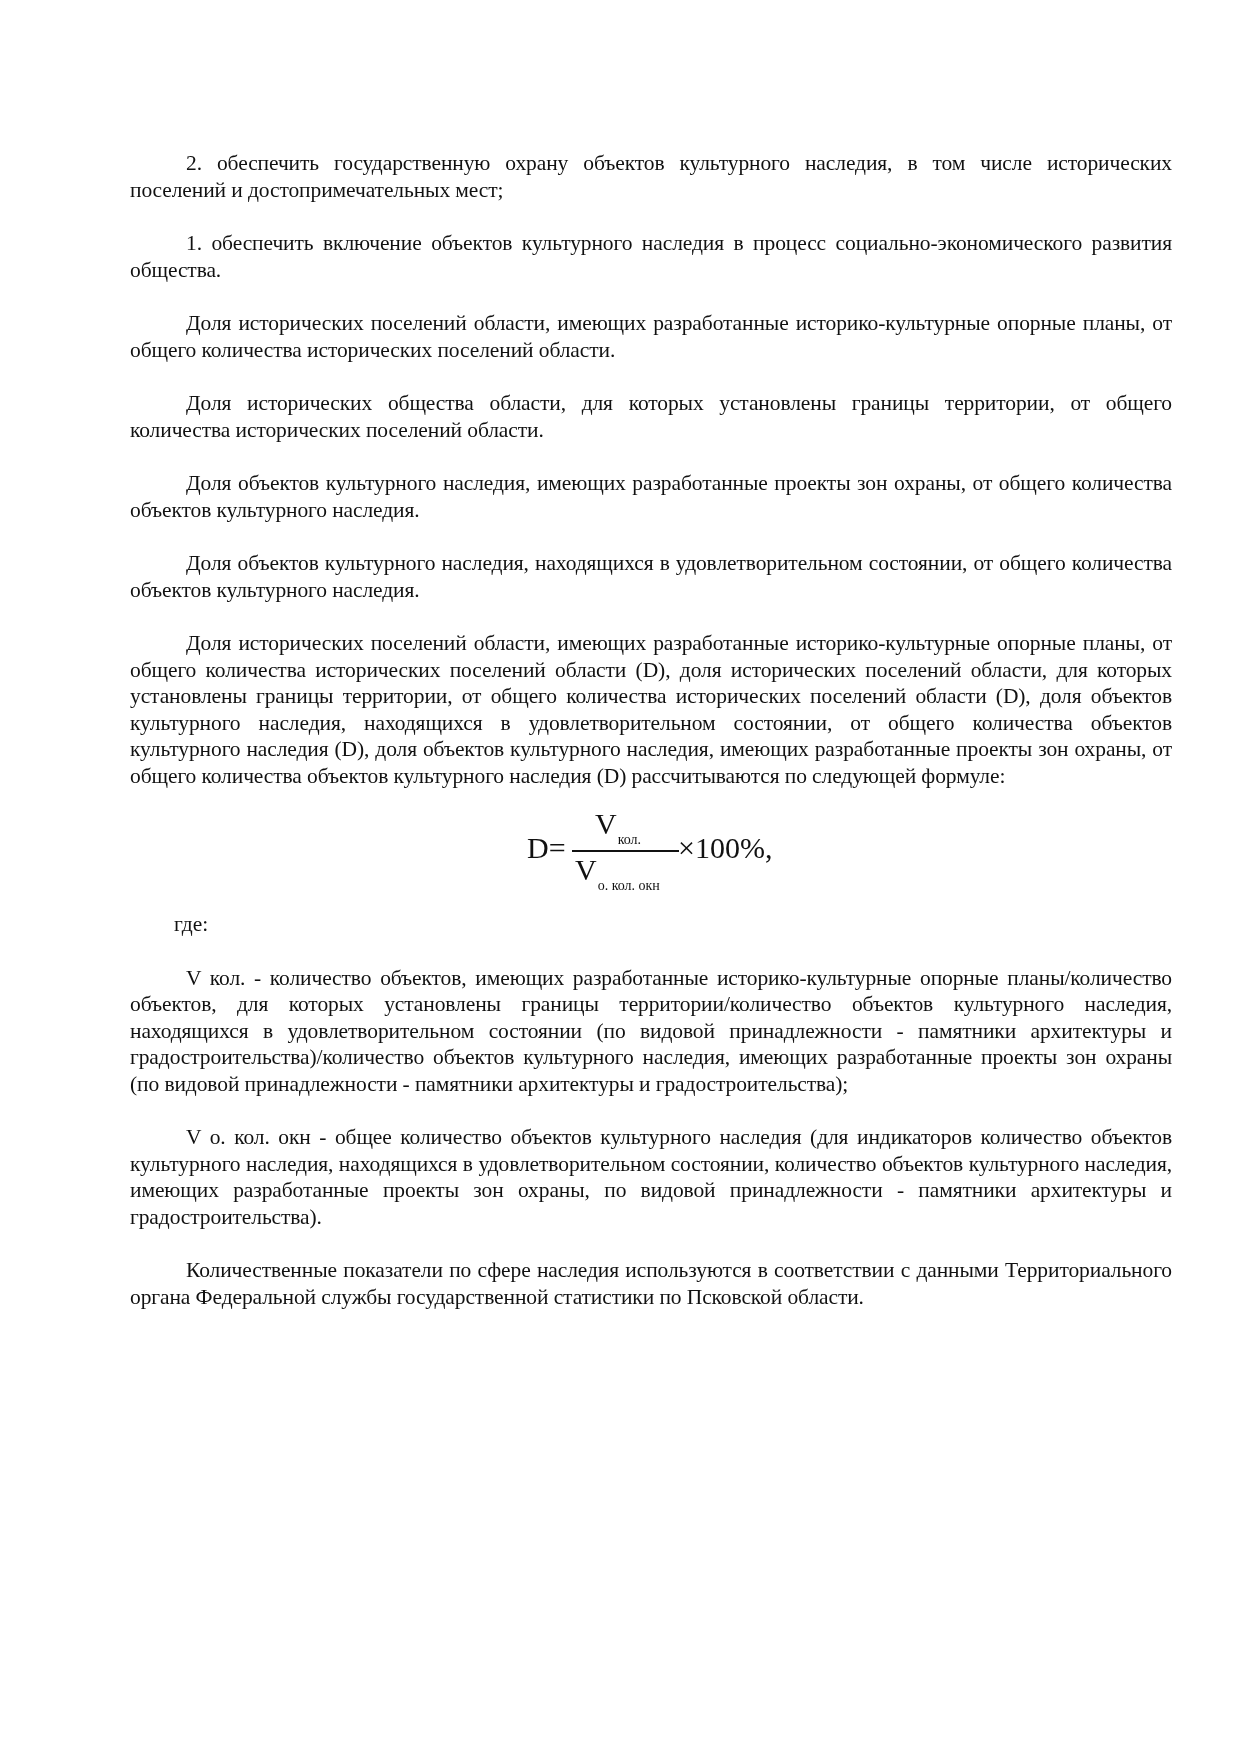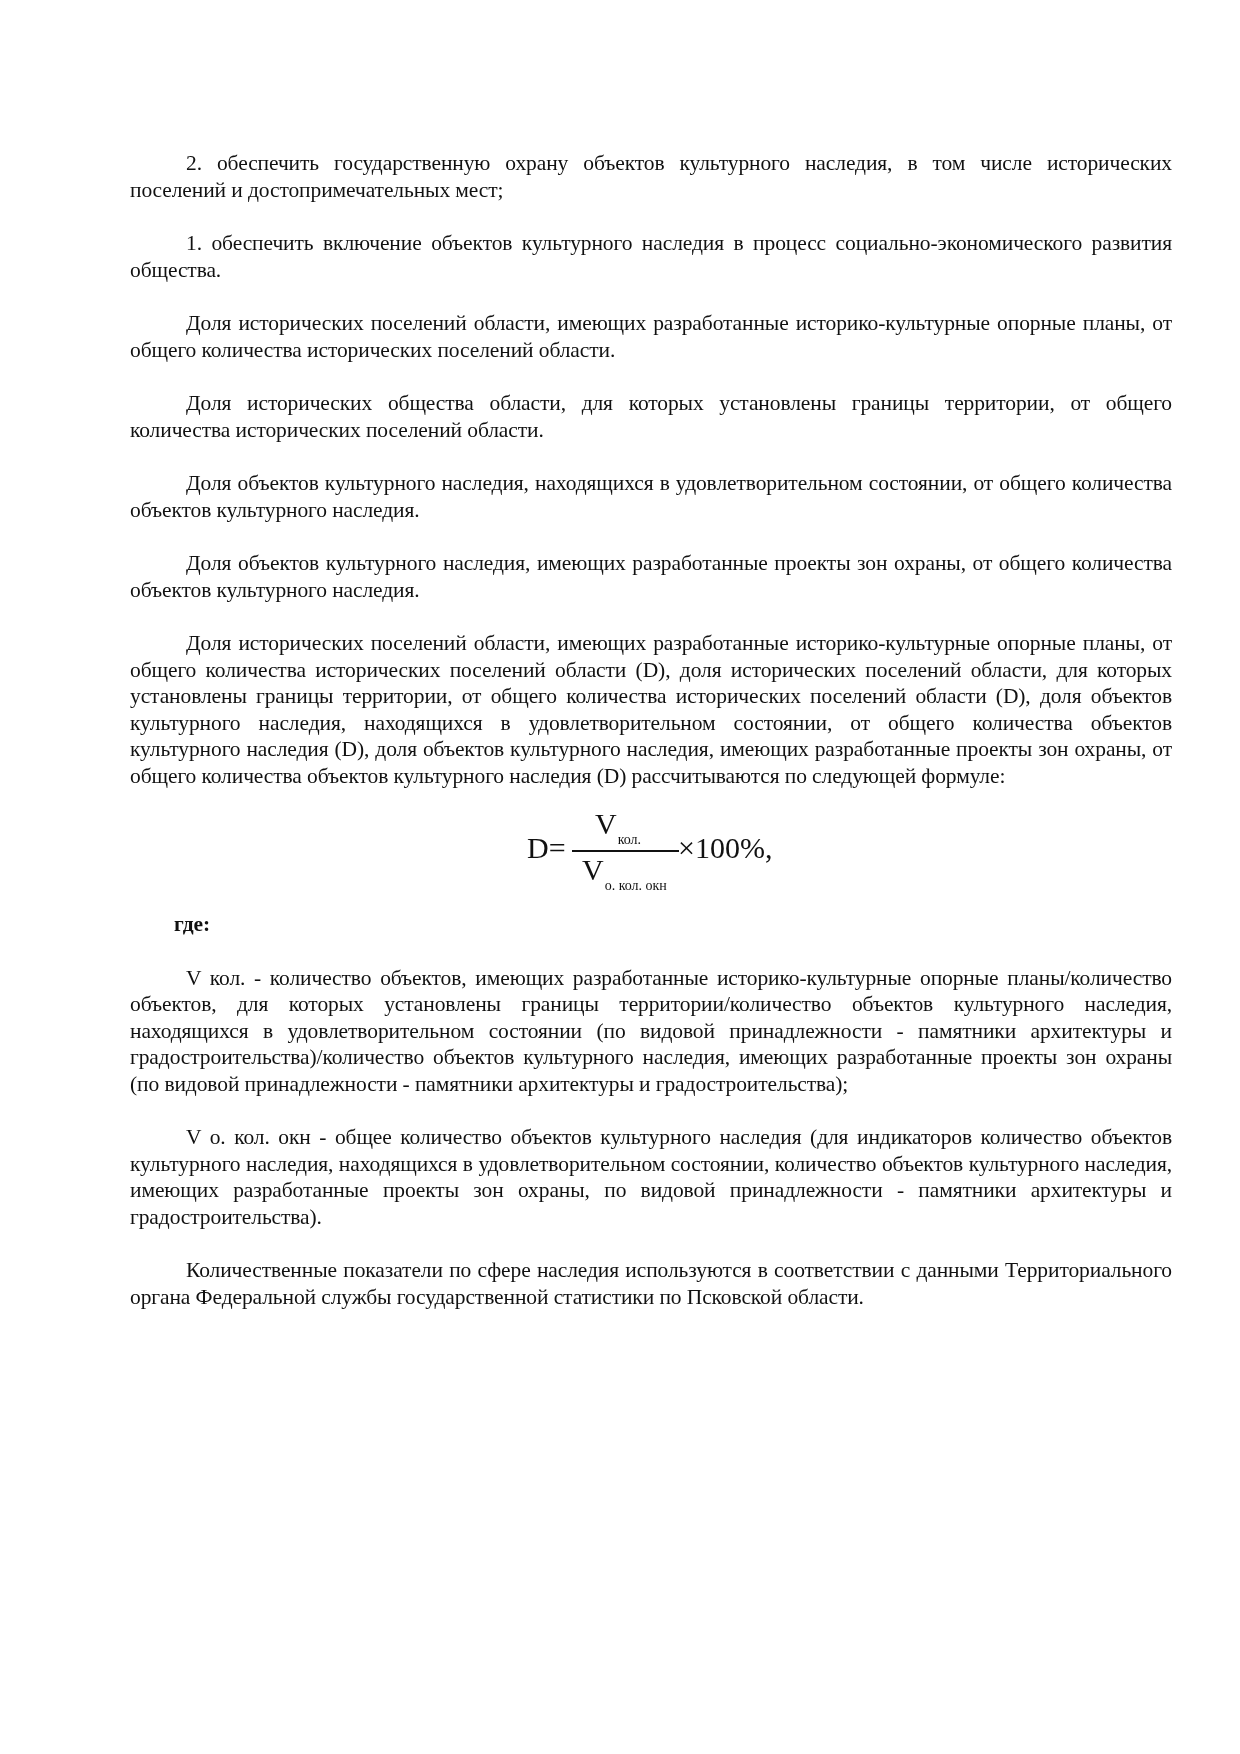--- a/index.html
+++ b/index.html
@@ -47,21 +47,21 @@
       width: 107px;
     }
     .formula .num {
       position: absolute;
       left: 23px;
       top: 0;
       white-space: nowrap;
     }
     .formula .den {
       position: absolute;
-      left: 10px;
+      left: 3px;
       top: 46px;
       white-space: nowrap;
     }
     .formula .sub {
       font-size: 14px;
       position: relative;
       top: 10px;
       margin-left: 1px;
       text-align: center;
     }
@@ -76,33 +76,32 @@
     .formula .rhs {
       position: absolute;
       left: 560px;
       top: 24px;
     }
     .where {
       font-size: 21.5px;
       line-height: 26.5px;
       text-indent: 56px;
       margin: 0 0 27px 0;
-      font-weight: bold;
     }
   </style>
 </head>
 <body>
 
 <div class="page">
   <p class="para">2. обеспечить государственную охрану объектов культурного наследия, в том числе исторических поселений и достопримечательных мест;</p>
   <p class="para">1. обеспечить включение объектов культурного наследия в процесс социально-экономического развития общества.</p>
   <p class="para">Доля исторических поселений области, имеющих разработанные историко-культурные опорные планы, от общего количества исторических поселений области.</p>
   <p class="para">Доля исторических общества области, для которых установлены границы территории, от общего количества исторических поселений области.</p>
+  <p class="para">Доля объектов культурного наследия, имеющих разработанные проекты зон охраны, от общего количества объектов культурного наследия.</p>
   <p class="para">Доля объектов культурного наследия, находящихся в удовлетворительном состоянии, от общего количества объектов культурного наследия.</p>
-  <p class="para">Доля объектов культурного наследия, имеющих разработанные проекты зон охраны, от общего количества объектов культурного наследия.</p>
   <p class="para" style="margin-bottom:0;">Доля исторических поселений области, имеющих разработанные историко-культурные опорные планы, от общего количества исторических поселений области (D), доля исторических поселений области, для которых установлены границы территории, от общего количества исторических поселений области (D), доля объектов культурного наследия, находящихся в удовлетворительном состоянии, от общего количества объектов культурного наследия (D), доля объектов культурного наследия, имеющих разработанные проекты зон охраны, от общего количества объектов культурного наследия (D) рассчитываются по следующей формуле:</p>
 
   <div class="formula">
     <span class="lhs">D=</span>
     <div class="frac">
       <span class="num"><span>V</span><span class="sub">кол.</span></span>
       <div class="bar"></div>
       <span class="den"><span>V</span><span class="sub">о. кол. окн</span></span>
     </div>
     <span class="rhs">×100%,</span>

